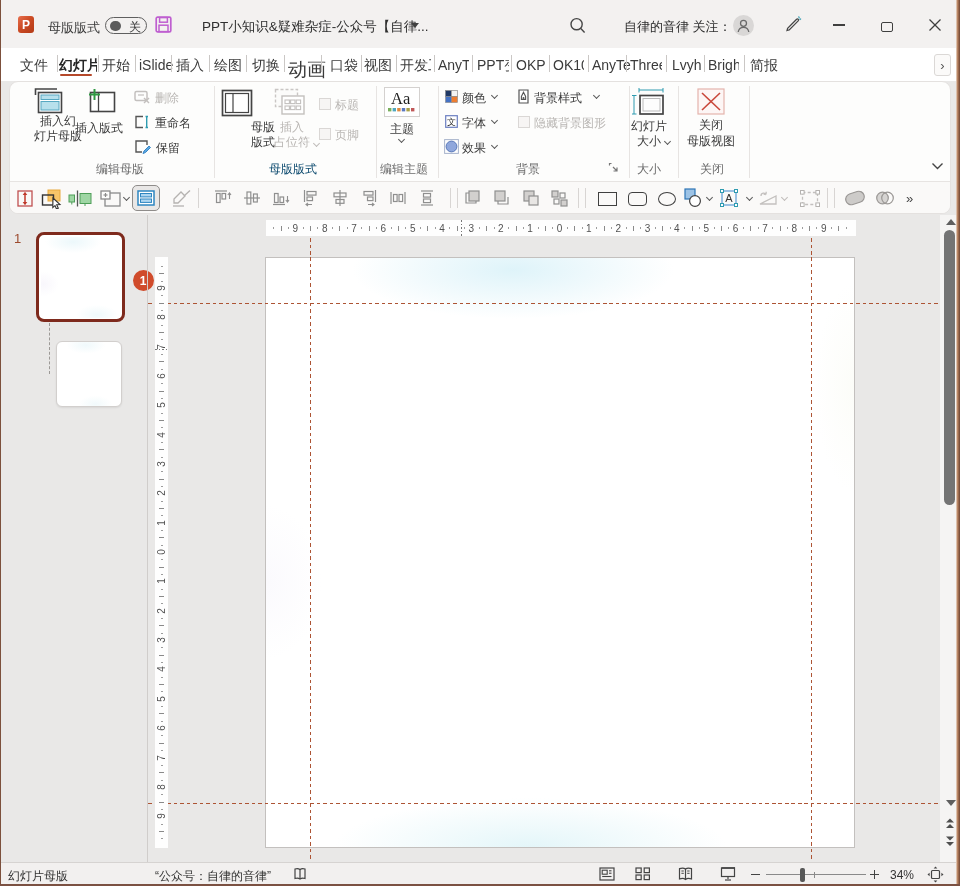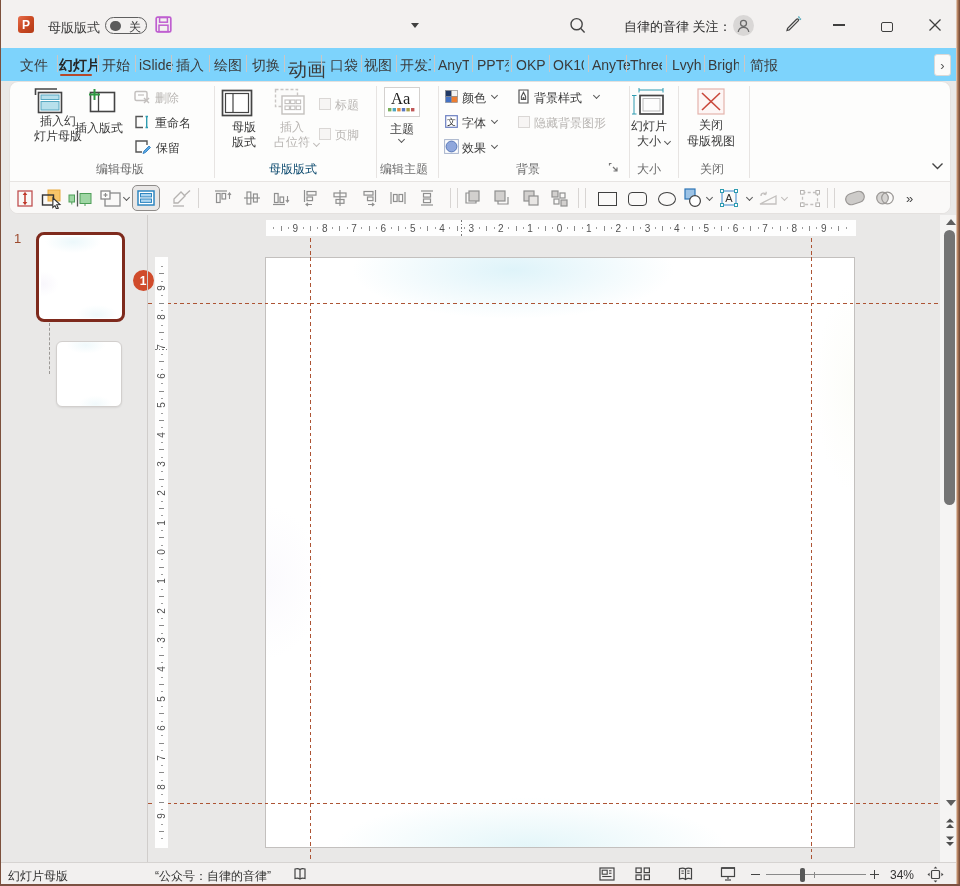--- a/index.html
+++ b/index.html
@@ -21,20 +21,21 @@
 
  <div class="ab" style="left:105px;top:17px;width:40px;height:15px;border:1.4px solid #5f5f5f;border-radius:9px;background:#f3f1f0"></div>
  <div class="ab" style="left:110px;top:20.5px;width:10.5px;height:10.5px;border-radius:50%;background:#5c5c5c"></div>
  <div class="t" style="left:129px;top:19px;font-size:12px">关</div>
 
  <svg class="ab" style="left:155px;top:16px" width="17" height="17" viewBox="0 0 17 17">
   <rect x="1.2" y="1.2" width="14.6" height="14.6" rx="1.4" fill="none" stroke="#bf5fd0" stroke-width="1.7"></rect>
   <rect x="4.6" y="1.6" width="7.8" height="4.6" fill="none" stroke="#bf5fd0" stroke-width="1.5"></rect>
   <rect x="4" y="9.2" width="9" height="6.4" fill="none" stroke="#bf5fd0" stroke-width="1.5"></rect>
  </svg>
+ <div class="t" style="left:202px;top:18px;font-size:13.5px;color:#2f2f2f">PPT小知识&amp;疑难杂症-公众号【自律...</div>
  <div class="ab" style="left:411px;top:23px;width:0;height:0;border-left:4px solid transparent;border-right:4px solid transparent;border-top:5px solid #404040"></div>
 
  <svg class="ab" style="left:568px;top:16px" width="19" height="19" viewBox="0 0 19 19">
   <circle cx="8.6" cy="8.2" r="5.6" fill="none" stroke="#454545" stroke-width="1.4"></circle>
   <line x1="12.8" y1="12.6" x2="16.6" y2="16.4" stroke="#454545" stroke-width="1.4"></line>
  </svg>
  <div class="t" style="left:624px;top:18px;font-size:13px;color:#2f2f2f">自律的音律 关注：</div>
 
  <div class="ab" style="left:733px;top:15px;width:21px;height:21px;border-radius:50%;background:#d9d7d6"></div>
  <svg class="ab" style="left:733px;top:15px" width="21" height="21" viewBox="0 0 21 21">
@@ -49,21 +50,21 @@
  </svg>
 
  <div class="ab" style="left:833px;top:24.2px;width:12px;height:1.5px;background:#3f3f3f"></div>
  <div class="ab" style="left:881px;top:21.5px;width:9.5px;height:8.5px;border:1.4px solid #3f3f3f;border-radius:2px"></div>
  <svg class="ab" style="left:928px;top:18px" width="14" height="14" viewBox="0 0 14 14">
   <line x1="1.5" y1="1.5" x2="12.5" y2="12.5" stroke="#3f3f3f" stroke-width="1.3"></line>
   <line x1="12.5" y1="1.5" x2="1.5" y2="12.5" stroke="#3f3f3f" stroke-width="1.3"></line>
  </svg>
 </div>
 
-<div class="ab" id="tabrow" style="left:0;top:48px;width:960px;height:33px;background:#7dd3fc">
+<div class="ab" id="tabrow" style="left:0;top:48px;width:960px;height:33px;background:#ffffff">
  <div class="t" style="left:20px;top:9px;font-size:14px">文件</div>
  <div class="ab" style="left:59px;top:8px;width:38px;height:18px;overflow:hidden"><span style="font-size:14px;font-weight:bold;color:#262626;white-space:nowrap">幻灯片</span></div>
  <div class="ab" style="left:60px;top:25.5px;width:32px;height:2.6px;background:#b5482a;border-radius:1px"></div>
  <div class="t" style="left:102px;top:9px;font-size:14px">开始</div>
  <div class="t" style="left:139px;top:9px;font-size:14px">iSlide</div>
  <div class="t" style="left:176px;top:9px;font-size:14px">插入</div>
  <div class="t" style="left:214px;top:9px;font-size:14px">绘图</div>
  <div class="t" style="left:252px;top:9px;font-size:14px">切换</div>
  <div class="t" style="left:288px;top:9px;font-size:19px">动画</div>
  <div class="t" style="left:330px;top:9px;font-size:14px">口袋</div>
@@ -139,21 +140,21 @@
  </svg>
  <div class="t" style="left:146px;top:58px;font-size:12px">保留</div>
  <div class="t" style="left:86px;top:79px;font-size:12px;color:#6b6b6b">编辑母版</div>
  <div class="ab" style="left:203.5px;top:4px;width:1px;height:92px;background:#e7e4e2"></div>
 
  <svg class="ab" style="left:211px;top:7px" width="32" height="28" viewBox="0 0 32 28">
   <rect x="1.5" y="1.5" width="29" height="25" fill="#fff" stroke="#444" stroke-width="1.7"></rect>
   <rect x="4.5" y="4.5" width="23" height="19" fill="#fff" stroke="#444" stroke-width="1.2"></rect>
   <line x1="12" y1="4.5" x2="12" y2="23.5" stroke="#444" stroke-width="1.2"></line>
  </svg>
- <div class="t" style="left:210px;top:38px;width:48px;text-align:center;font-size:12px;line-height:15px">母版<br>版式</div>
+ <div class="t" style="left:217px;top:38px;width:48px;text-align:right;font-size:12px;line-height:15px">母版<br>版式</div>
  <svg class="ab" style="left:264px;top:6px" width="36" height="30" viewBox="0 0 36 30">
   <rect x="1.5" y="1.5" width="22" height="17" fill="#fbfbfa" stroke="#c9c6c4" stroke-width="1.4" stroke-dasharray="3 2"></rect>
   <rect x="8" y="8" width="22" height="18" fill="#fff" stroke="#c3c0be" stroke-width="1.4"></rect>
   <g fill="none" stroke="#c3c0be" stroke-width="1.1">
    <rect x="11" y="12" width="4.4" height="3.6"></rect>
         <rect x="16.6" y="12" width="4.4" height="3.6"></rect>
         <rect x="22.2" y="12" width="4.4" height="3.6"></rect>
    <rect x="11" y="18" width="4.4" height="3.6"></rect>
         <rect x="16.6" y="18" width="4.4" height="3.6"></rect>
         <rect x="22.2" y="18" width="4.4" height="3.6"></rect>

